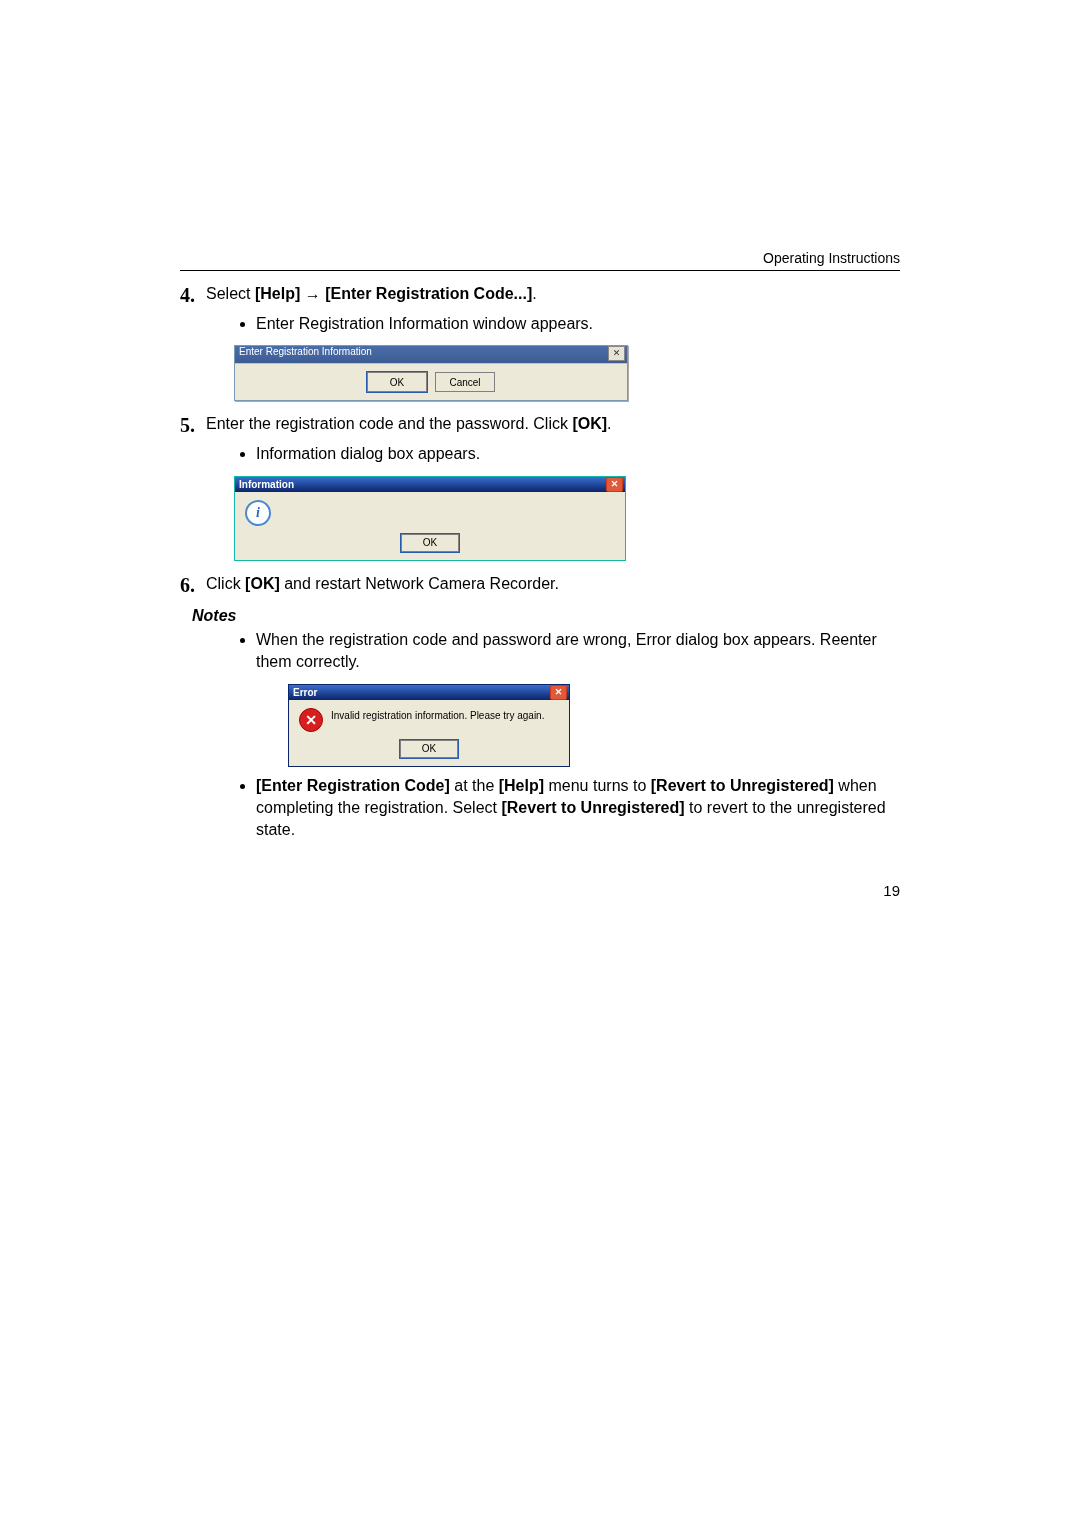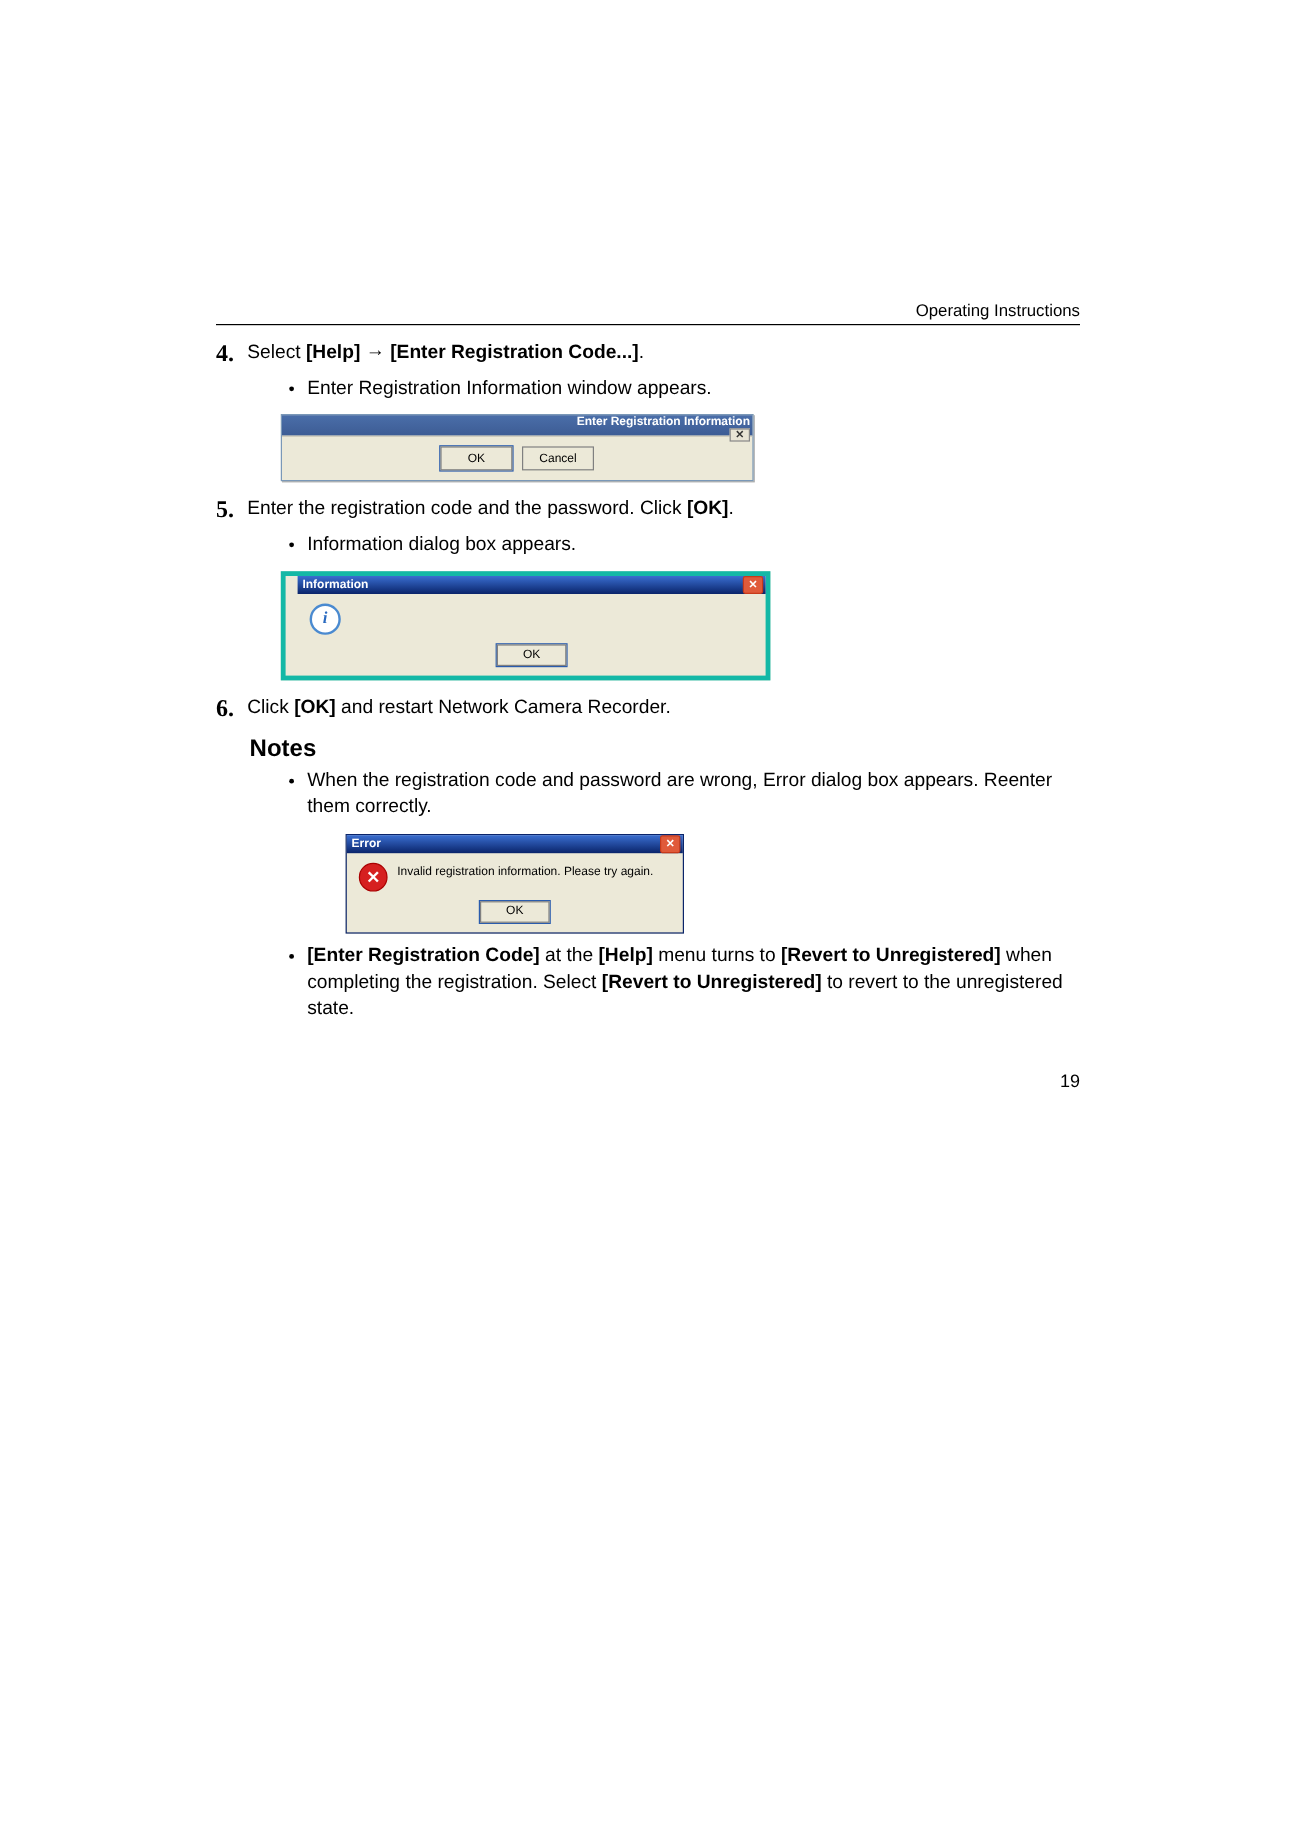--- a/index.html
+++ b/index.html
@@ -57,23 +57,24 @@
     line-height: 1.4;
   }
   .bullet-list li { margin: 4px 0; }
   .indent-block {
     margin-left: 54px;
     margin-top: 6px;
     margin-bottom: 8px;
   }
   .notes-heading {
     font-weight: bold;
-    margin-left: 28px;
+    margin-left: 12px;
     margin-top: 10px;
-    font-size: 20px;
+    font-size: 16px;
+    font-style: italic;
   }
   .arrow {
     display: inline-block;
     font-size: 16px;
     vertical-align: middle;
     position: relative;
     top: -1px;
   }
   
   .reg-dialog {
@@ -82,25 +83,24 @@
     box-shadow: 1px 1px 0 #aaa;
     background: #ece9d8;
     font-family: Tahoma, Arial, sans-serif;
     font-size: 10px;
   }
   .reg-titlebar {
     height: 17px;
     background: linear-gradient(#4a6ea9, #3d5c94);
     color: #fff;
     display: flex;
-    align-items: flex-end;
+    align-items: flex-start;
     padding: 0 2px 0 4px;
     font-size: 10px;
-    font-weight: bold;
-    flex-direction: column;
+    font-weight: normal;
   }
   .reg-titlebar .title-text { flex: 1; }
   .close-btn {
     width: 15px;
     height: 13px;
     background: #e8e4d5;
     border: 1px solid #888;
     display: flex;
     align-items: center;
     justify-content: center;
@@ -154,25 +154,24 @@
     align-items: center;
     justify-content: center;
     cursor: default;
   }
   .win-btn.default {
     box-shadow: 0 0 0 1px #2a5cad;
   }
   
   .info-dialog {
     width: 390px;
-    border: 4px solid #14b8a6;
+    border: 1px solid #14b8a6;
     font-family: Tahoma, Arial, sans-serif;
     font-size: 10px;
     background: #ece9d8;
-    padding-left: 10px;
   }
   .info-titlebar {
     height: 15px;
     background: #0a246a;
     background: linear-gradient(#3a6ed0, #0a246a);
     color: #fff;
     display: flex;
     align-items: center;
     padding: 0 2px 0 4px;
     font-size: 10px;

